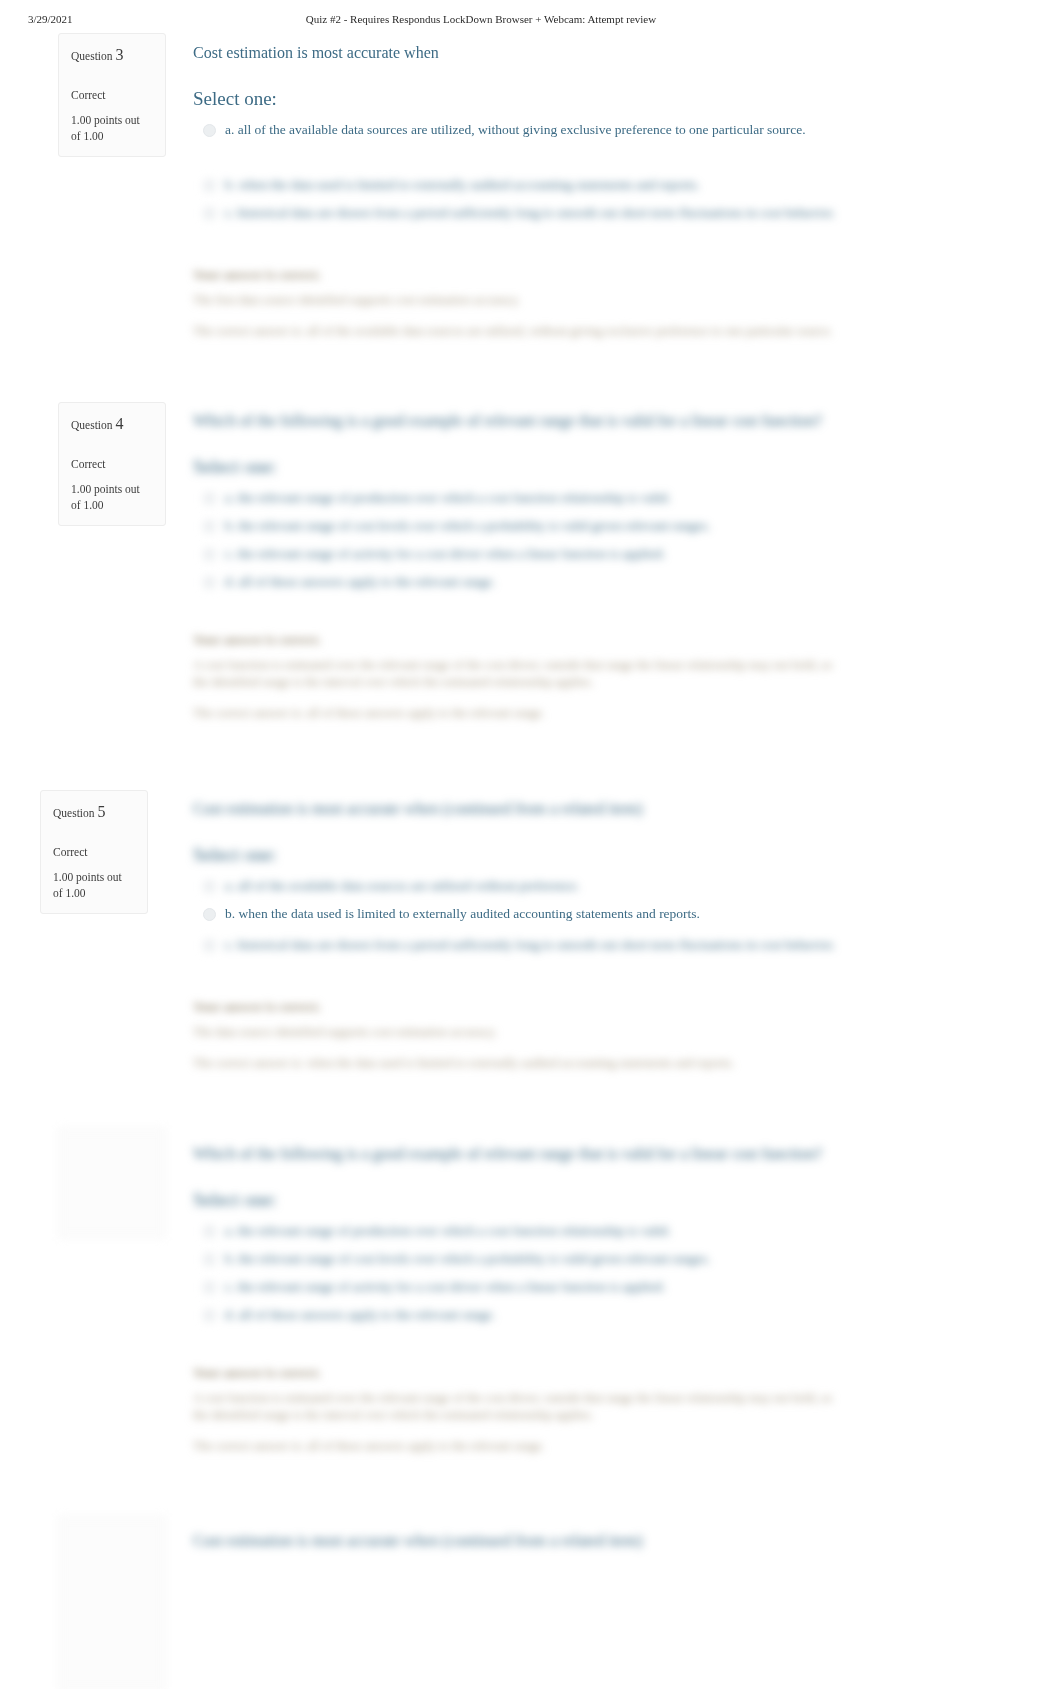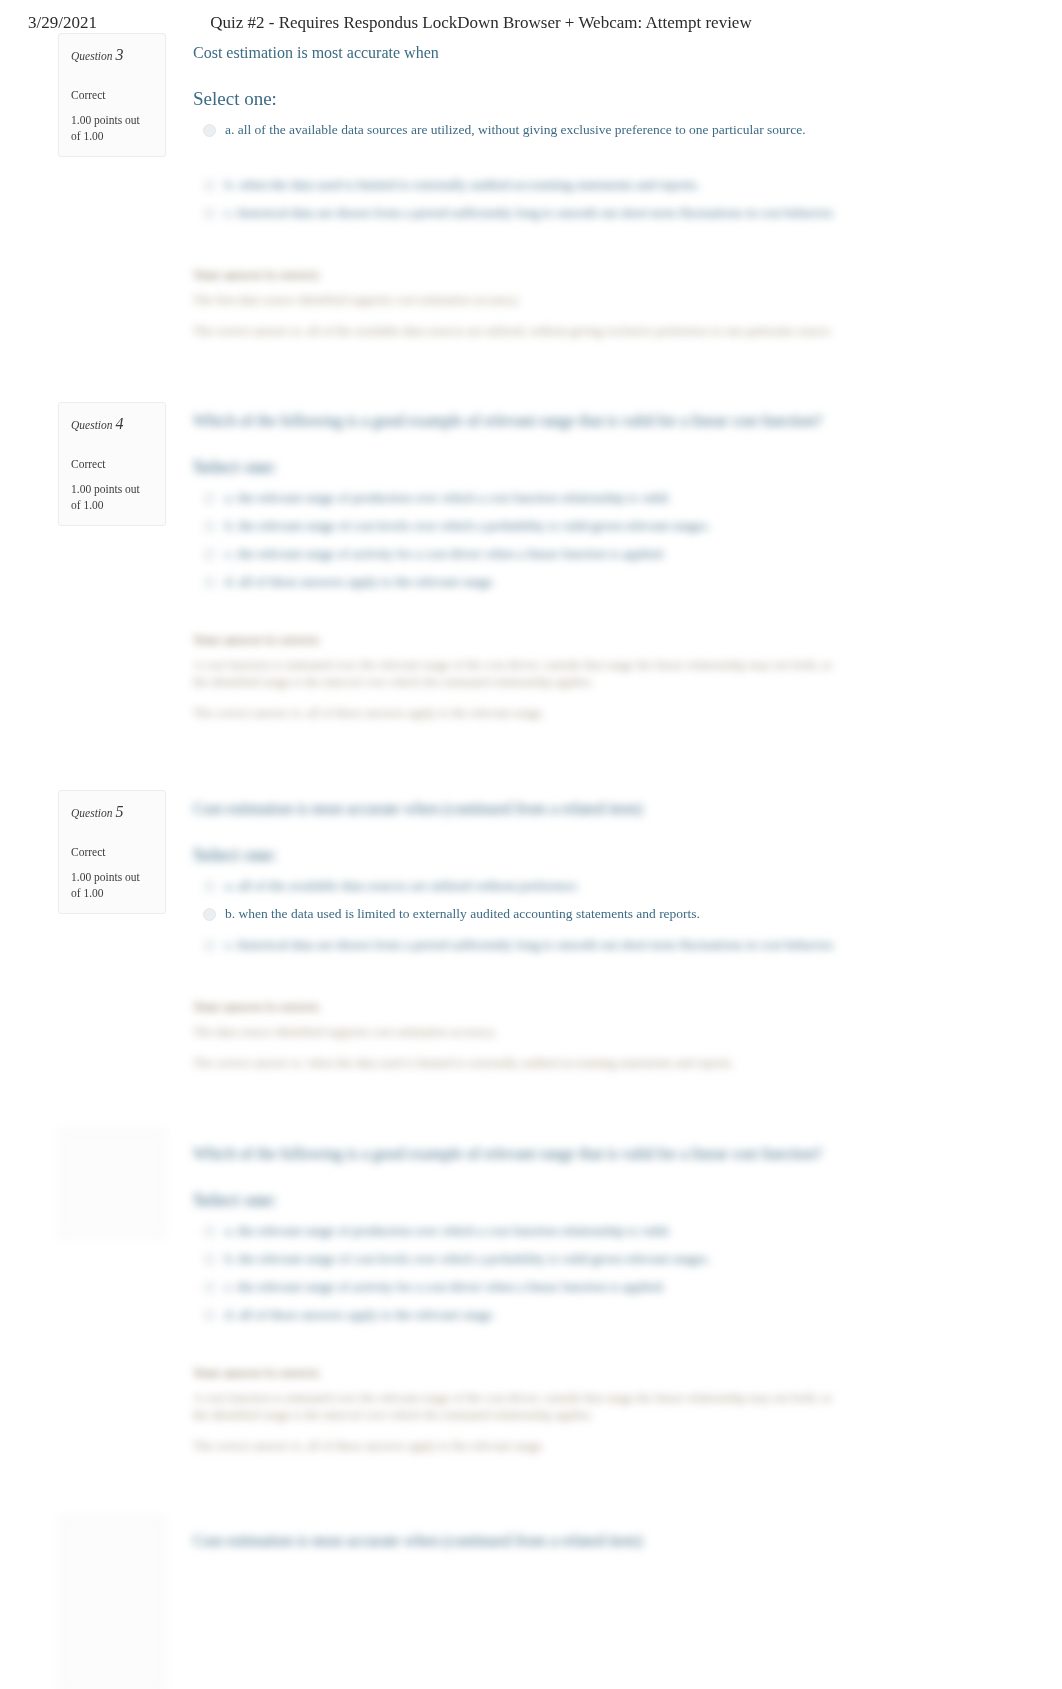--- a/index.html
+++ b/index.html
@@ -9,42 +9,42 @@
     font-family:"Liberation Serif", serif;
     color:#3d6b85;
     position:relative;
     overflow:hidden;
   }
 
   
   .page-header{
     position:absolute; left:0; top:13px; width:1062px; height:18px;
     font-family:"Liberation Serif", serif;
-    font-size:17px; color:#2b2b2b;
+    font-size:11px; color:#2b2b2b;
   }
   .page-header .date{ position:absolute; left:28px; top:0; }
   .page-header .doc-title{
     position:absolute; left:0; top:0; width:962px; text-align:center;
   }
 
   
   .qbox{
     position:absolute;
     width:108px;
     background:#fbfbfb;
     border:1px solid #ededed;
     border-radius:3px;
     box-sizing:border-box;
     padding:10px 10px 12px 12px;
     color:#3c3c3c;
     font-family:"Liberation Serif", serif;
     font-size:11.5px;
     line-height:21px;
   }
-  .qbox .qnum{ white-space:nowrap;font-style:italic; }
+  .qbox .qnum{ white-space:nowrap; }
   .qbox .qnum .n{ font-size:16px; }
   .qbox .qstate{ margin-top:18px; }
   .qbox .qpts{ margin-top:6px; line-height:16px; }
 
   .qbox.blank{ padding:0; height:110px; background:#fcfcfc; border-color:#f0f0f0; }
 
   
   .qcontent{ position:absolute; left:193px; width:648px; }
 
   .qtext{
@@ -167,21 +167,21 @@
     </div>
   </div>
 
   <div class="feedback" style="margin-top:40px;">
     <div class="fb-head blur-l">Your answer is correct.</div>
     <div class="fb-body blur-l">A cost function is estimated over the relevant range of the cost driver; outside that range the linear relationship may not hold, so the identified range is the interval over which the estimated relationship applies.</div>
     <div class="answer-line blur-l">The correct answer is: all of these answers apply to the relevant range.</div>
   </div>
 </div>
 
-<div class="qbox" style="left:58px; top:790px;">
+<div class="qbox" style="left:40px; top:790px;">
   <div class="qnum">
     <span>Question</span>
     <span class="n">5</span>
   </div>
   <div class="qstate">Correct</div>
   <div class="qpts">
     <span>1.00 points out</span><br>
     <span>of 1.00</span>
   </div>
 </div>

